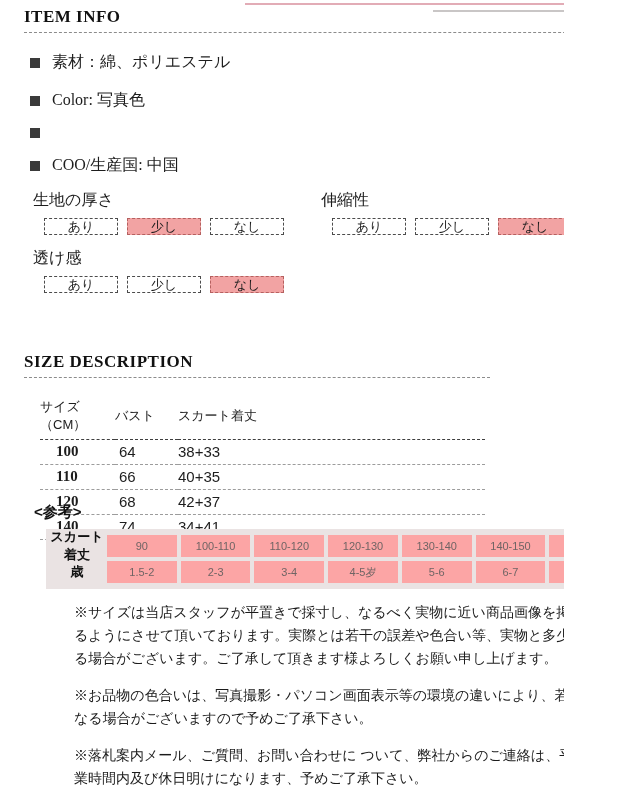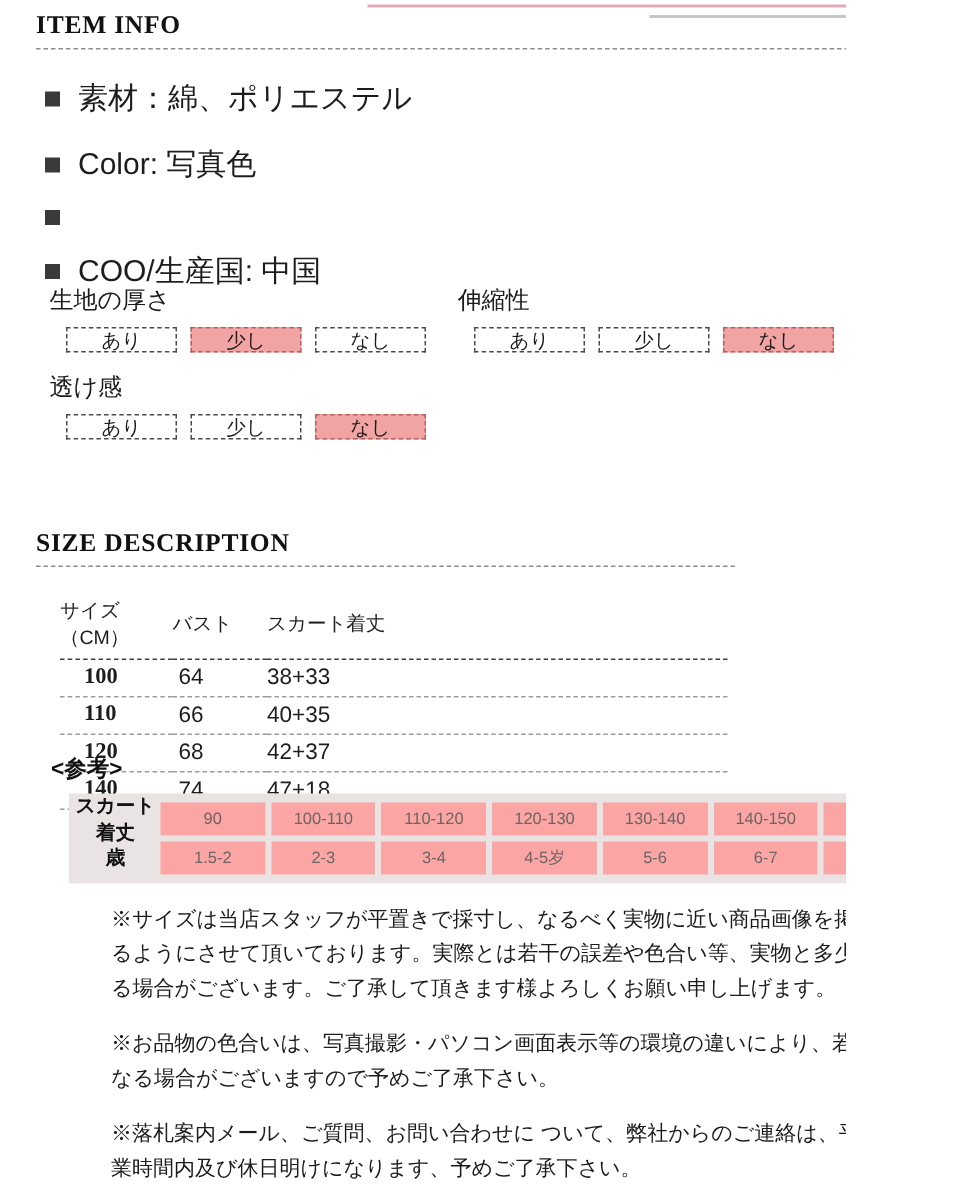--- a/index.html
+++ b/index.html
@@ -15,25 +15,25 @@
   .frame-gray-right  { position:absolute; left:626px; top:10px; width:2px;  height:352px; background:#c9c6c6; }
 
   .sec-title {
     font-family:"Liberation Serif", serif; font-weight:bold; font-size:17px;
     letter-spacing:.5px; color:#111;
     border-bottom:1px dashed #8c8c8c; padding-bottom:5px;
   }
 
   .item-info { position:absolute; left:24px; top:7px; width:587px; }
   .spec-list { margin:19px 0 0 6px; }
-  .spec-row { display:flex; align-items:center; margin-bottom:17px; font-size:20px; }
+  .spec-row { display:flex; align-items:center; margin-bottom:17px; font-size:16px;font-family:Liberation Serif, serif; }
   .bullet { width:10px; height:10px; background:#3a3a3a; margin-right:12px; flex:none; }
 
   .attr-section { position:absolute; left:33px; top:190px; width:585px; }
-  .attr-flexrow { display:flex; }
+  .attr-flexrow { display:flex;gap:16px; }
   .attr-group-1 { width:272px; flex:none; }
   .attr-label { font-size:16px; color:#1c1c1c; }
   .attr-options { display:flex; gap:9px; margin:7px 0 0 11px; }
   .opt {
     width:74px; height:17px; line-height:15px; font-size:13px; text-align:center;
     border:1px dashed #4c4c4c; color:#1c1c1c; background:#fff;
   }
   .opt.active { background:#f2a3a3; border-color:#b5605f; }
   .attr-group-3 { margin-top:13px; }
 
@@ -145,21 +145,21 @@
           <td>40+35</td>
         </tr>
         <tr>
           <td class="c1">120</td>
           <td class="c2">68</td>
           <td>42+37</td>
         </tr>
         <tr>
           <td class="c1">140</td>
           <td class="c2">74</td>
-          <td>47+18</td>
+          <td>34+41</td>
         </tr>
       </tbody>
     </table>
   </section>
 
   <section class="ref-section">
     <div class="ref-label">&lt;参考&gt;</div>
     <div class="ref-table">
       <div class="ref-row">
         <div class="ref-row-header">スカート着丈</div>

